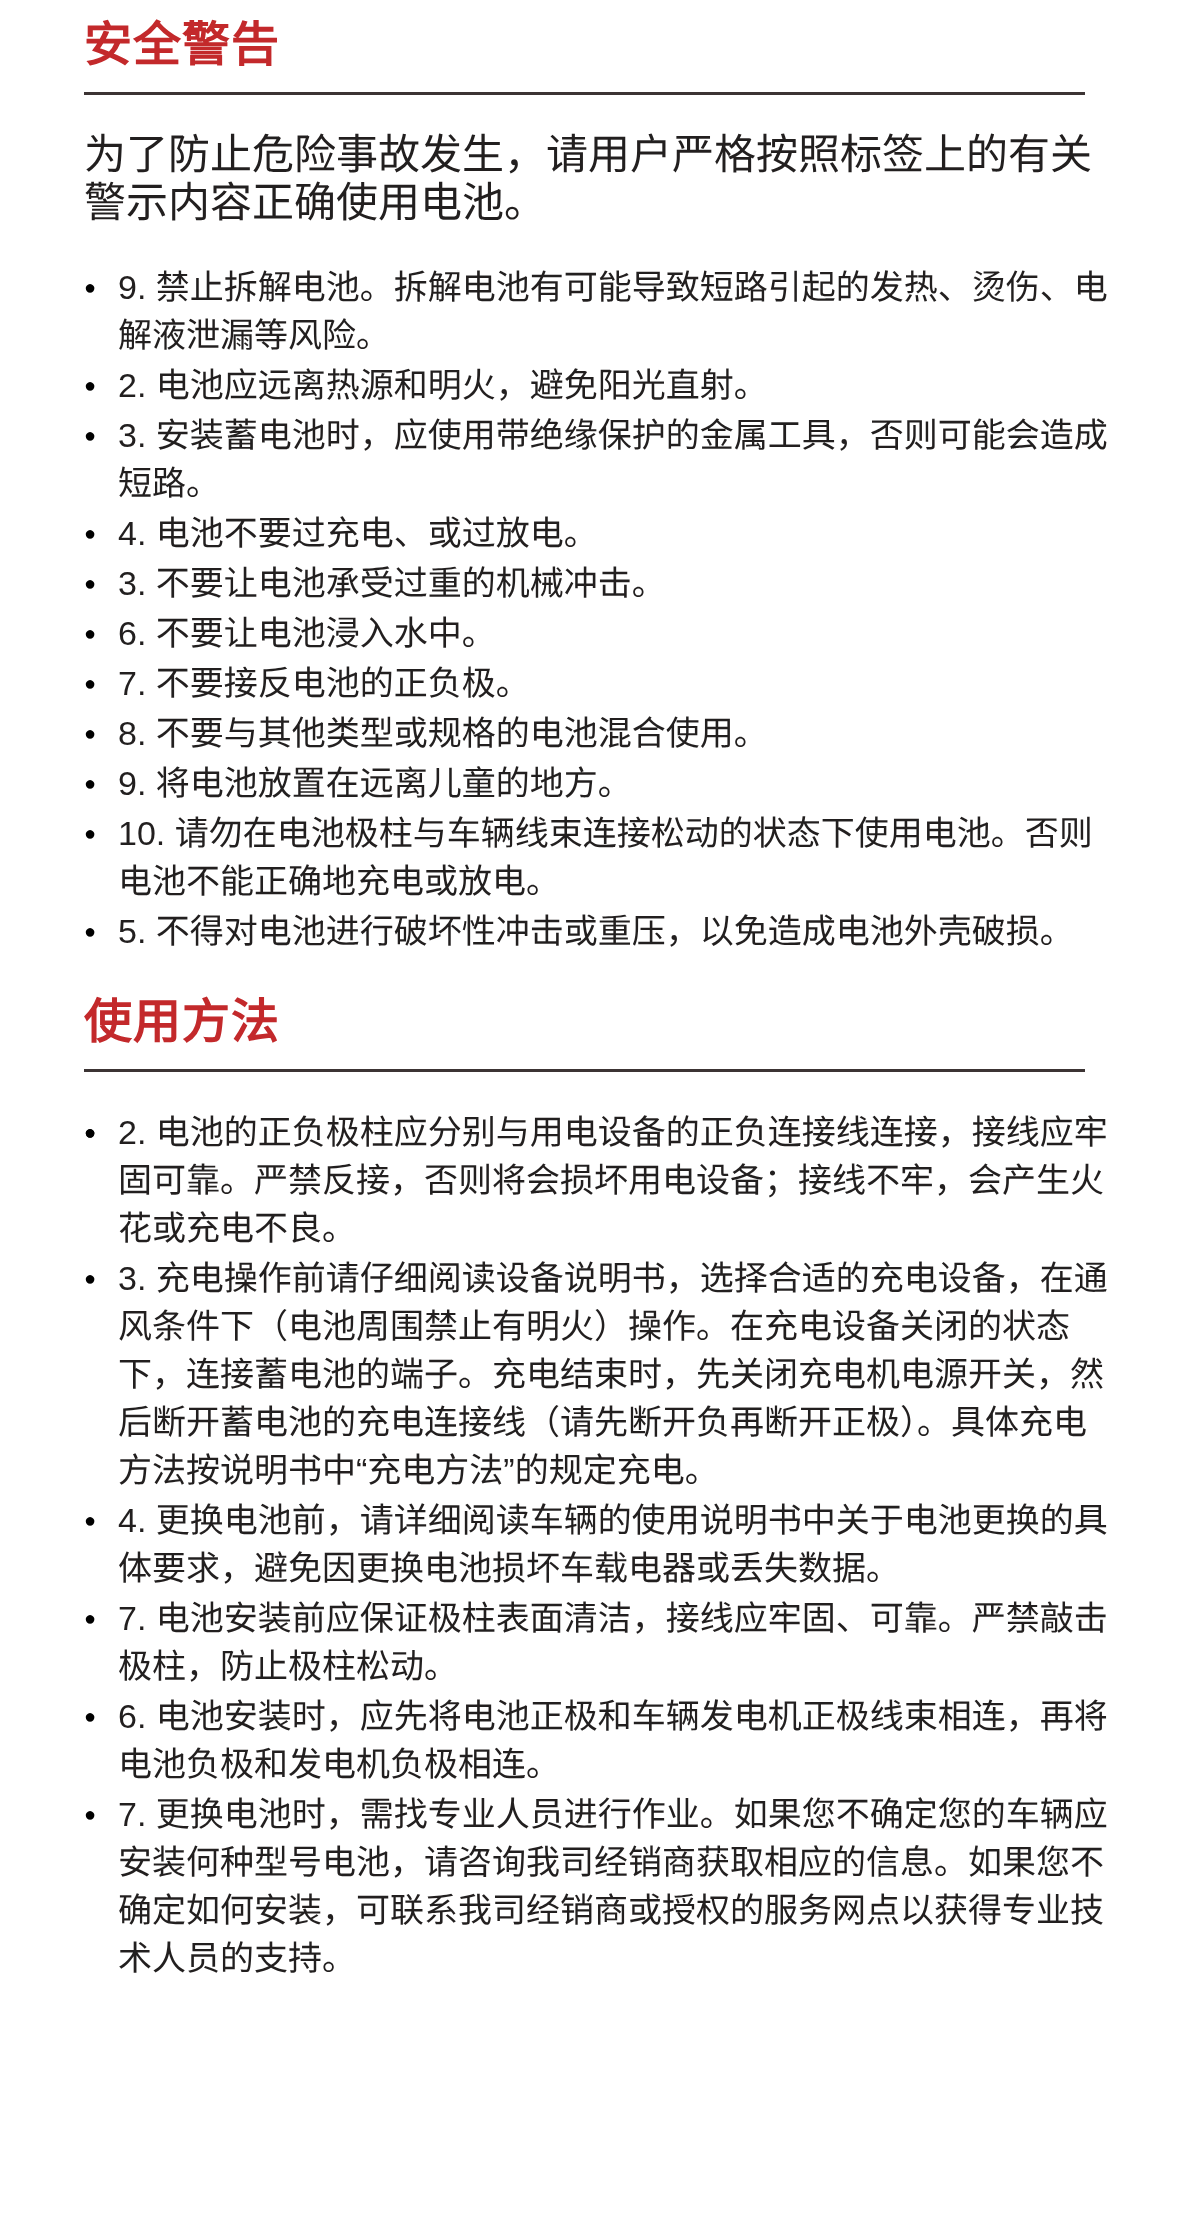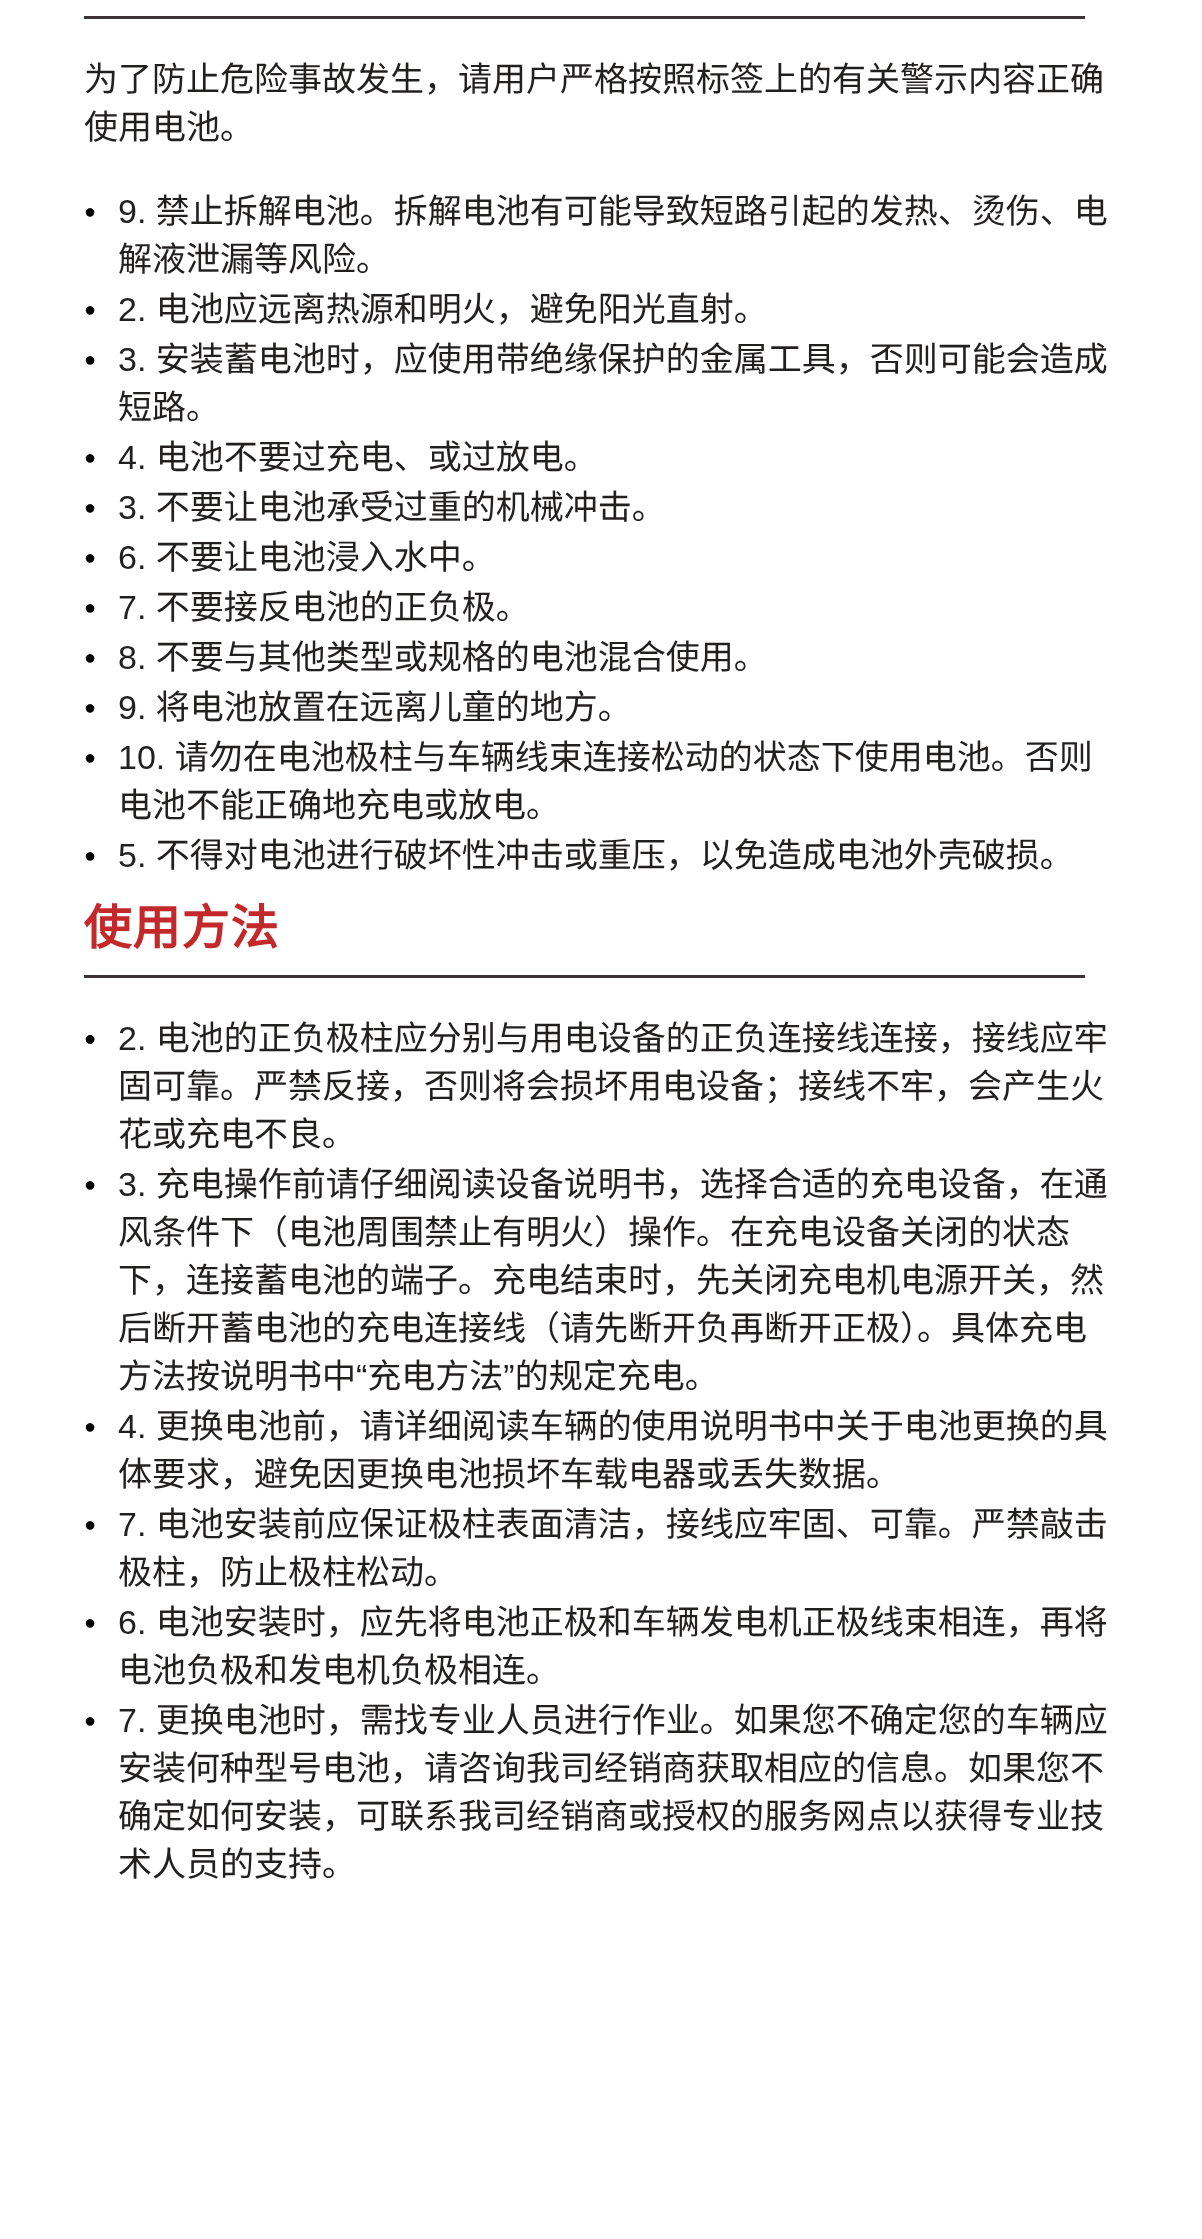--- a/index.html
+++ b/index.html
@@ -15,37 +15,37 @@
     font-family:"Liberation Sans","DejaVu Sans",sans-serif;
     color:var(--text);
     -webkit-font-smoothing:antialiased;
   }
   .page{
     box-sizing:border-box;
     width:1202px;
     min-height:2239px;
     padding:16px 84px 40px 84px;
   }
-  .doc-section + .doc-section{margin-top:20px;}
+  .doc-section + .doc-section{margin-top:38px;}
   .section-title{
     font-size:48px;
     line-height:58px;
     font-weight:700;
     color:var(--accent);
     margin:0 0 18px 0;
     letter-spacing:1px;
   }
   .divider{
     border:none;
     border-top:3px solid var(--divider);
     margin:0 33px 0 0;
     height:0;
   }
   .intro{
-    font-size:34px;
+    font-size:42px;
     line-height:48px;
     margin:36px 0 0 0;
     word-break:break-all;
   }
   .intro:empty{display:none;}
   .item-list{
     list-style:none;
     margin:36px 0 0 0;
     padding:0;
   }
@@ -65,20 +65,21 @@
     line-height:48px;
     color:#000;
   }
 </style>
 </head>
 <body>
 
 <div class="page">
 
   <section class="doc-section">
+    <h1 class="section-title">安全警告</h1>
     <hr class="divider">
     <p class="intro">为了防止危险事故发生，请用户严格按照标签上的有关警示内容正确使用电池。</p>
     <ul class="item-list">
 
         <li class="list-item">
           <span class="bullet">●</span>
           <span class="item-text">9. 禁止拆解电池。拆解电池有可能导致短路引起的发热、烫伤、电解液泄漏等风险。</span>
         </li>
 
         <li class="list-item">

